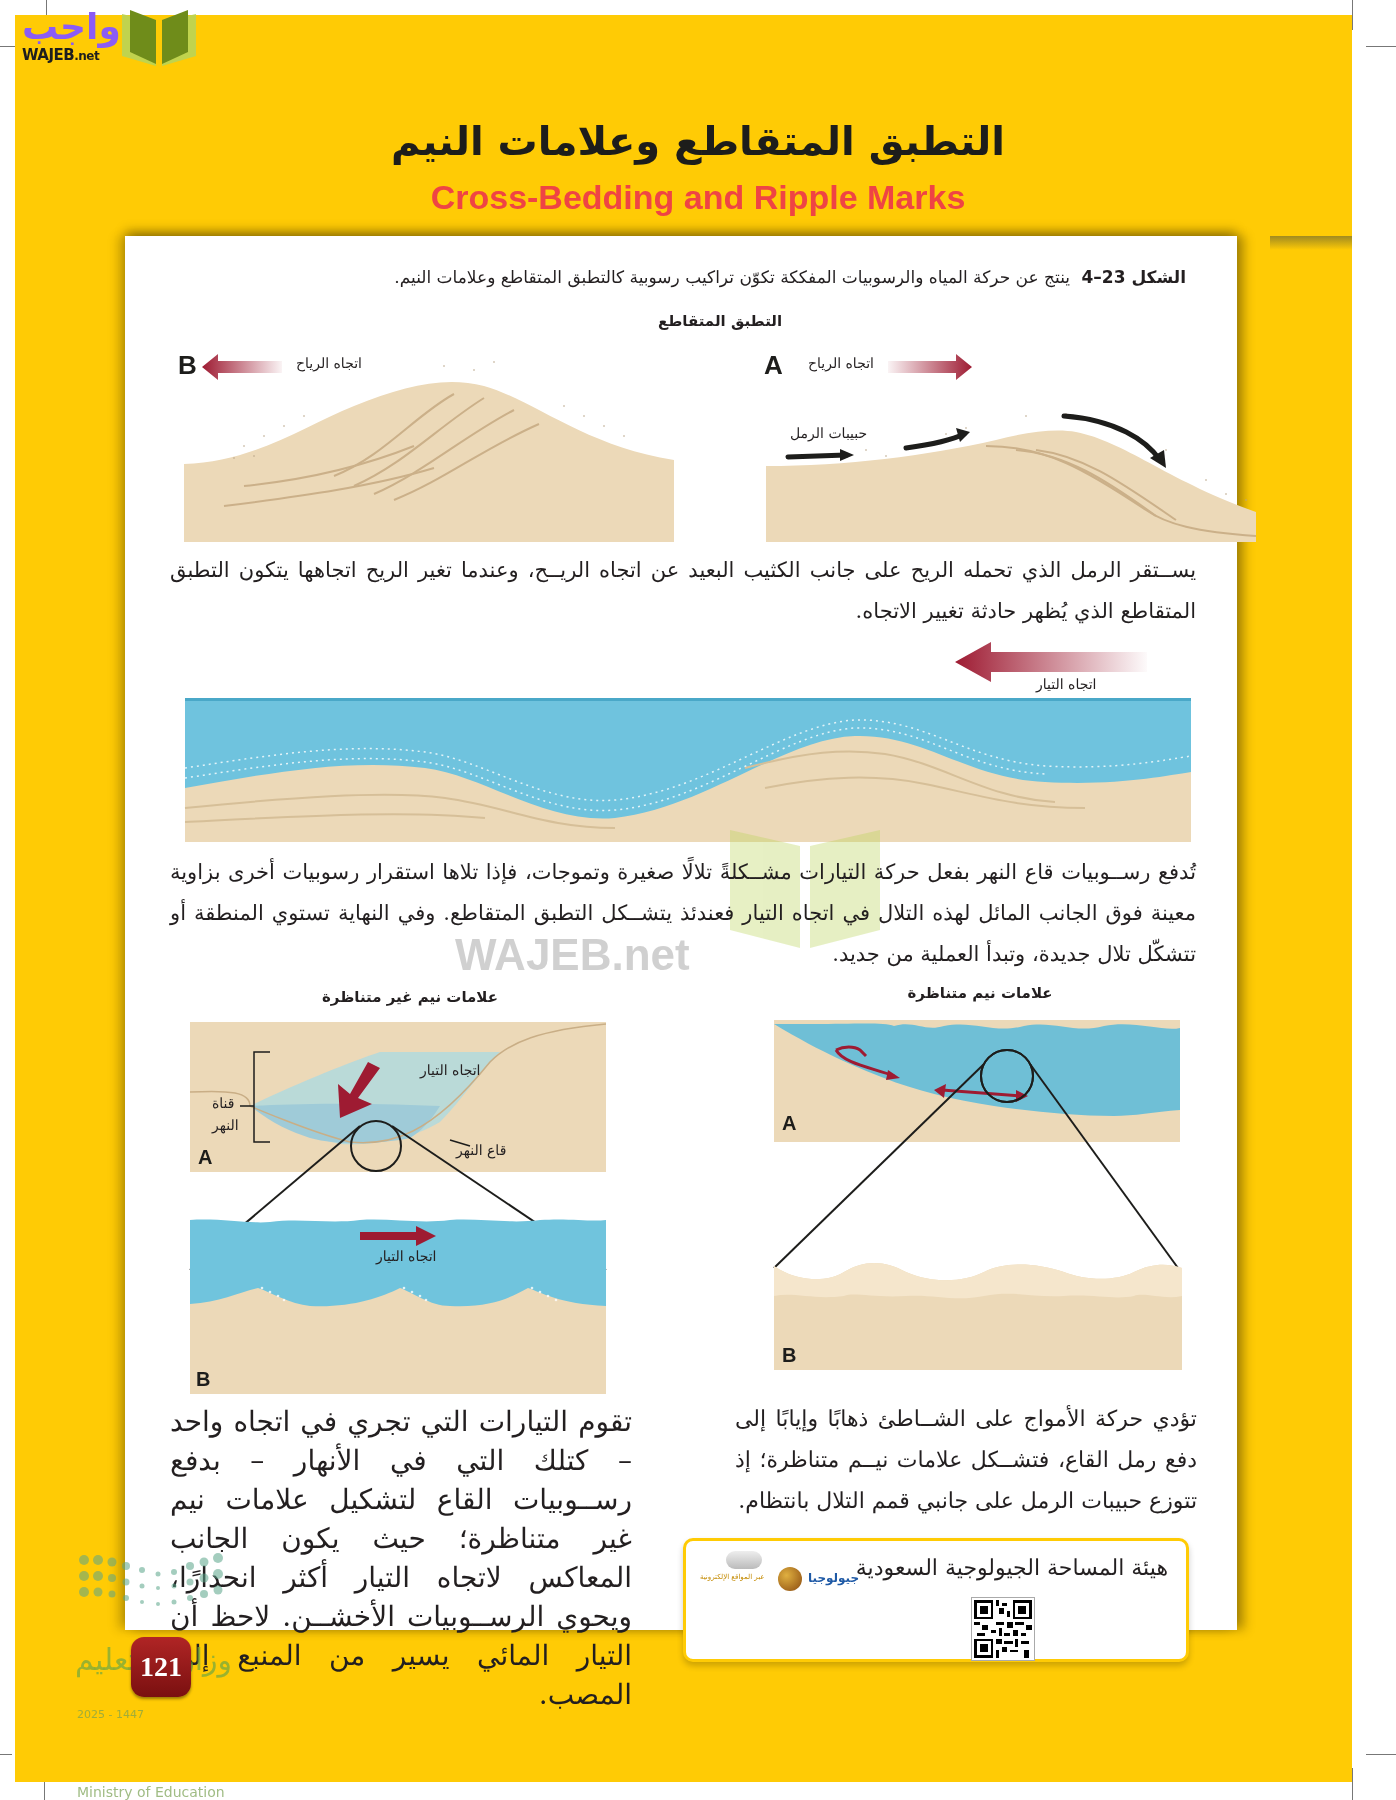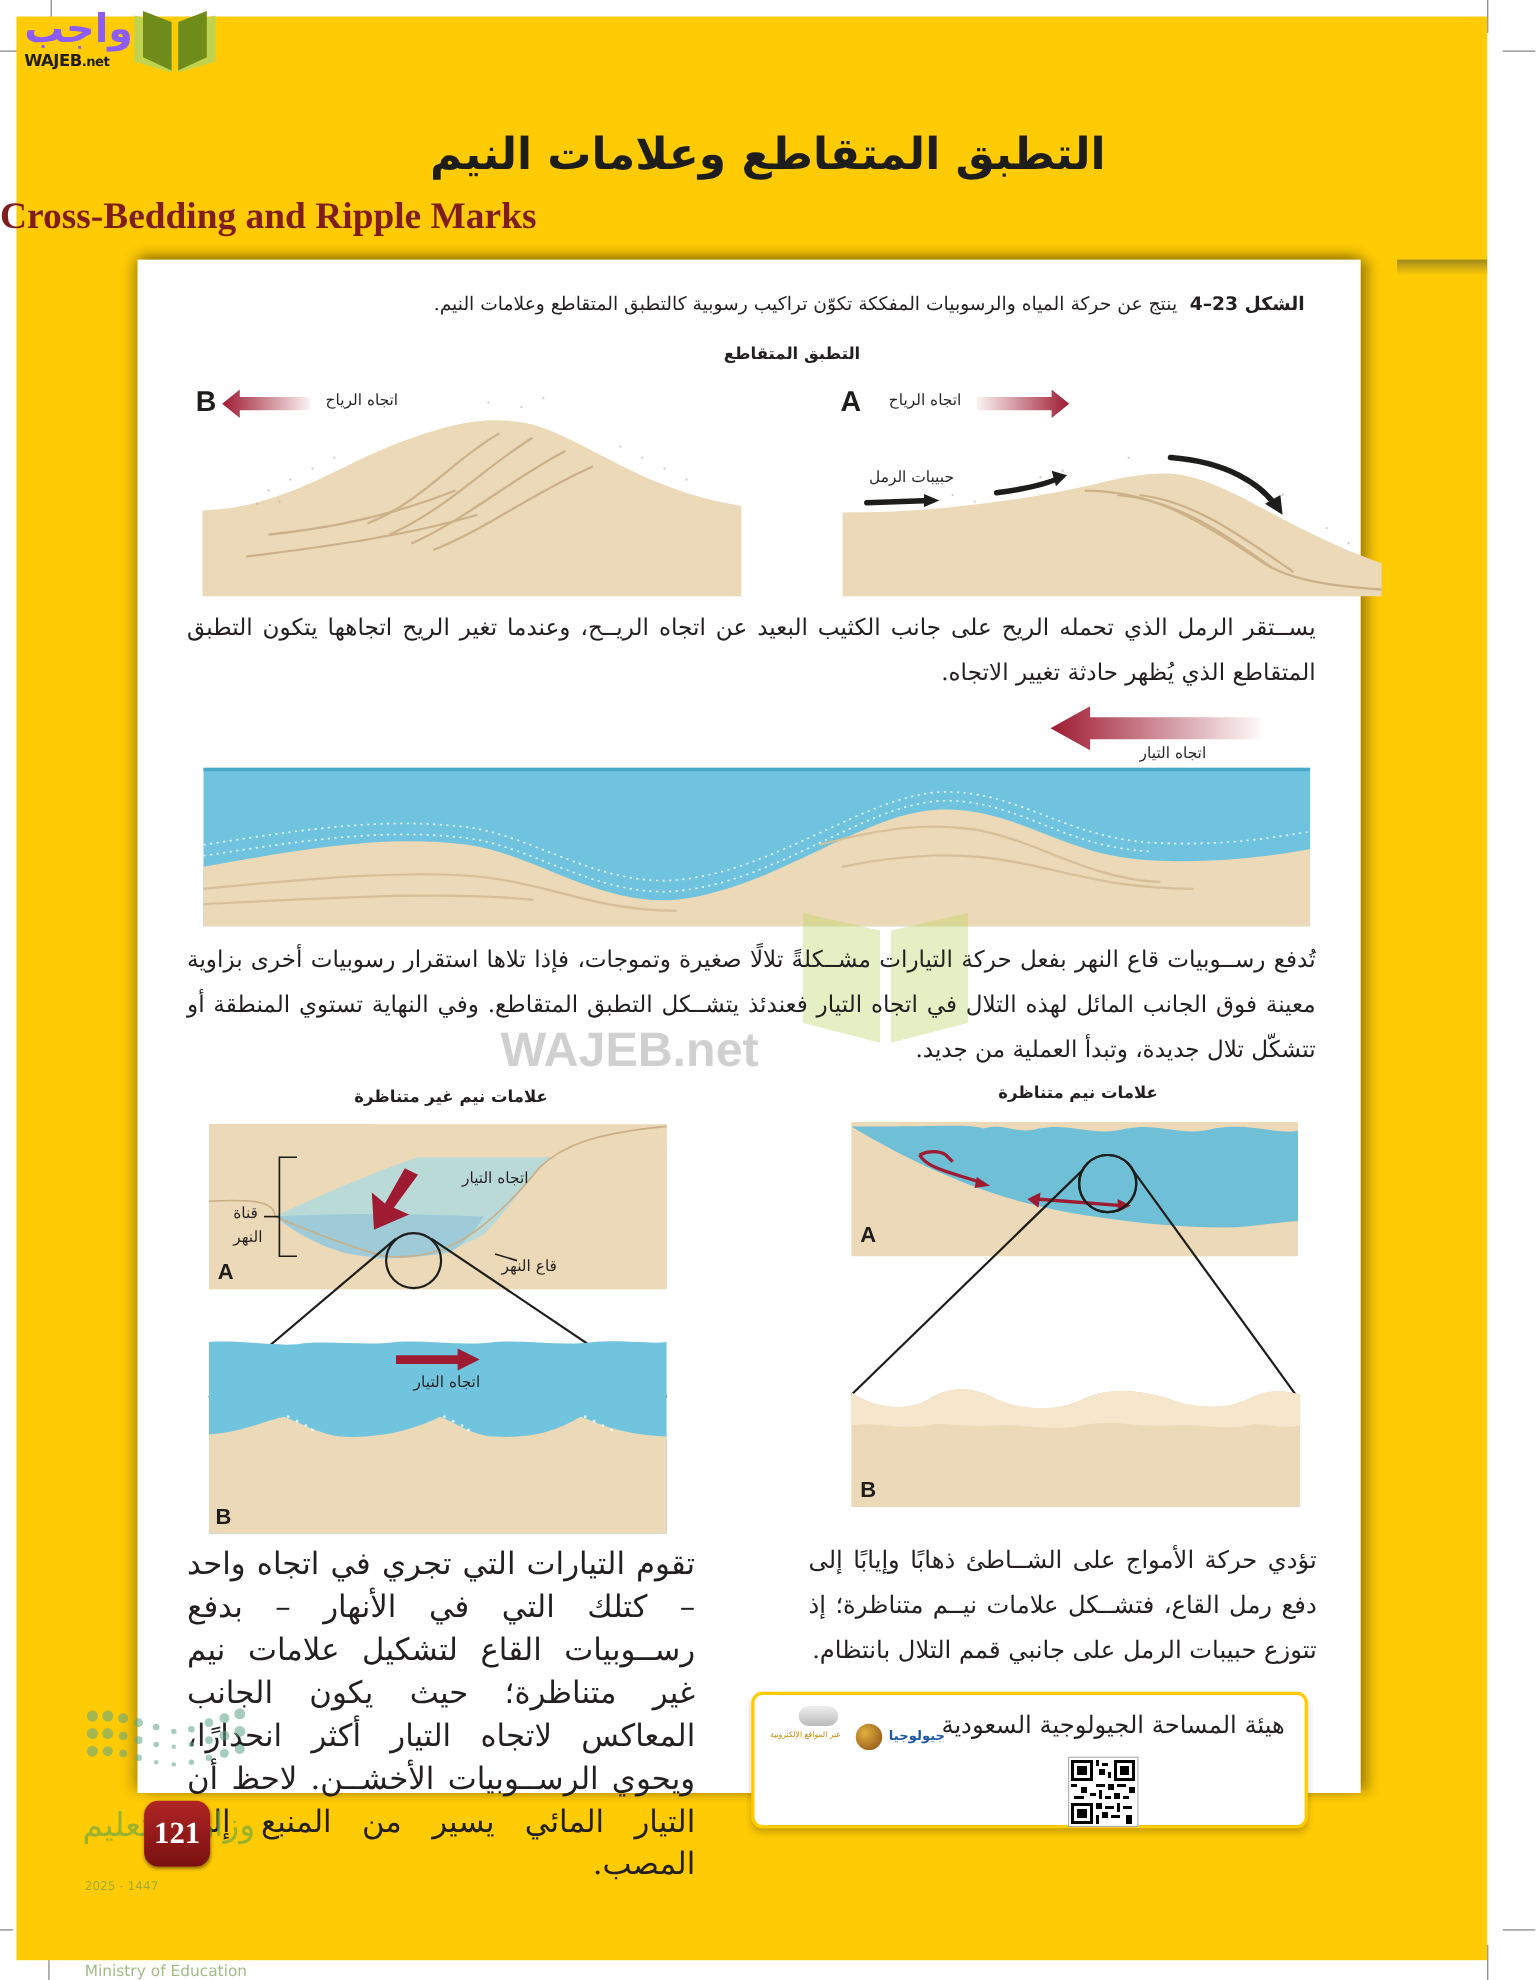--- a/index.html
+++ b/index.html
@@ -9,21 +9,21 @@
   .crop { position: absolute; background: #777; }
   .frame { position: absolute; left: 15px; top: 15px; width: 1337px; height: 1767px; background: #ffcb05; }
 
   .logo { position: absolute; left: 10px; top: 4px; width: 180px; height: 62px; }
   .logo-ar { position: absolute; left: 12px; top: 2px; font-family: "DejaVu Sans", sans-serif; font-weight: bold; font-size: 36px; color: #8b5cf6; direction: rtl; }
   .logo-en { position: absolute; left: 12px; top: 42px; font-family: "DejaVu Sans", sans-serif; font-weight: bold; font-size: 15px; color: #1e1e1e; letter-spacing: -0.5px; }
   .logo-en small { font-size: 12px; }
   .logo-book { position: absolute; left: 108px; top: 4px; }
 
   .title-ar { position: absolute; left: 0; right: 0; top: 118px; text-align: center; font-family: "DejaVu Sans", sans-serif; font-weight: bold; font-size: 40px; direction: rtl; color: #1d1d1b; }
-  .title-en { position: absolute; left: 0; right: 0; top: 178px; text-align: left; font-family: Liberation Serif, serif; font-weight: bold; font-size: 34px; color: #7f1d1d; }
+  .title-en { position: absolute; left: 0; right: 0; top: 178px; text-align: center; font-family: Liberation Sans, sans-serif; font-weight: bold; font-size: 34px; color: #ef4444; }
 
   .panel { position: absolute; left: 125px; top: 236px; width: 1112px; height: 1394px; background: #fff; box-shadow: 0 -6px 10px rgba(0,0,0,0.25), 8px 0 10px rgba(0,0,0,0.25), -8px 0 10px rgba(0,0,0,0.15); }
   .right-strip-shadow { position: absolute; left: 1270px; top: 236px; width: 82px; height: 14px; background: linear-gradient(#a08a20, #ffcb05); }
   .caption { position: absolute; right: 210px; top: 263px; width: 900px; font-size: 17px; line-height: 28px; direction: rtl; text-align: right; }
   .caption b { font-family: "DejaVu Sans", sans-serif; font-weight: bold; margin-left: 6px; }
 
   .sec-title { position: absolute; font-family: "DejaVu Sans", sans-serif; font-weight: bold; font-size: 15px; direction: rtl; text-align: center; }
 
   .para { position: absolute; font-size: 21px; line-height: 41px; direction: rtl; text-align: justify; text-align-last: right; }
 

